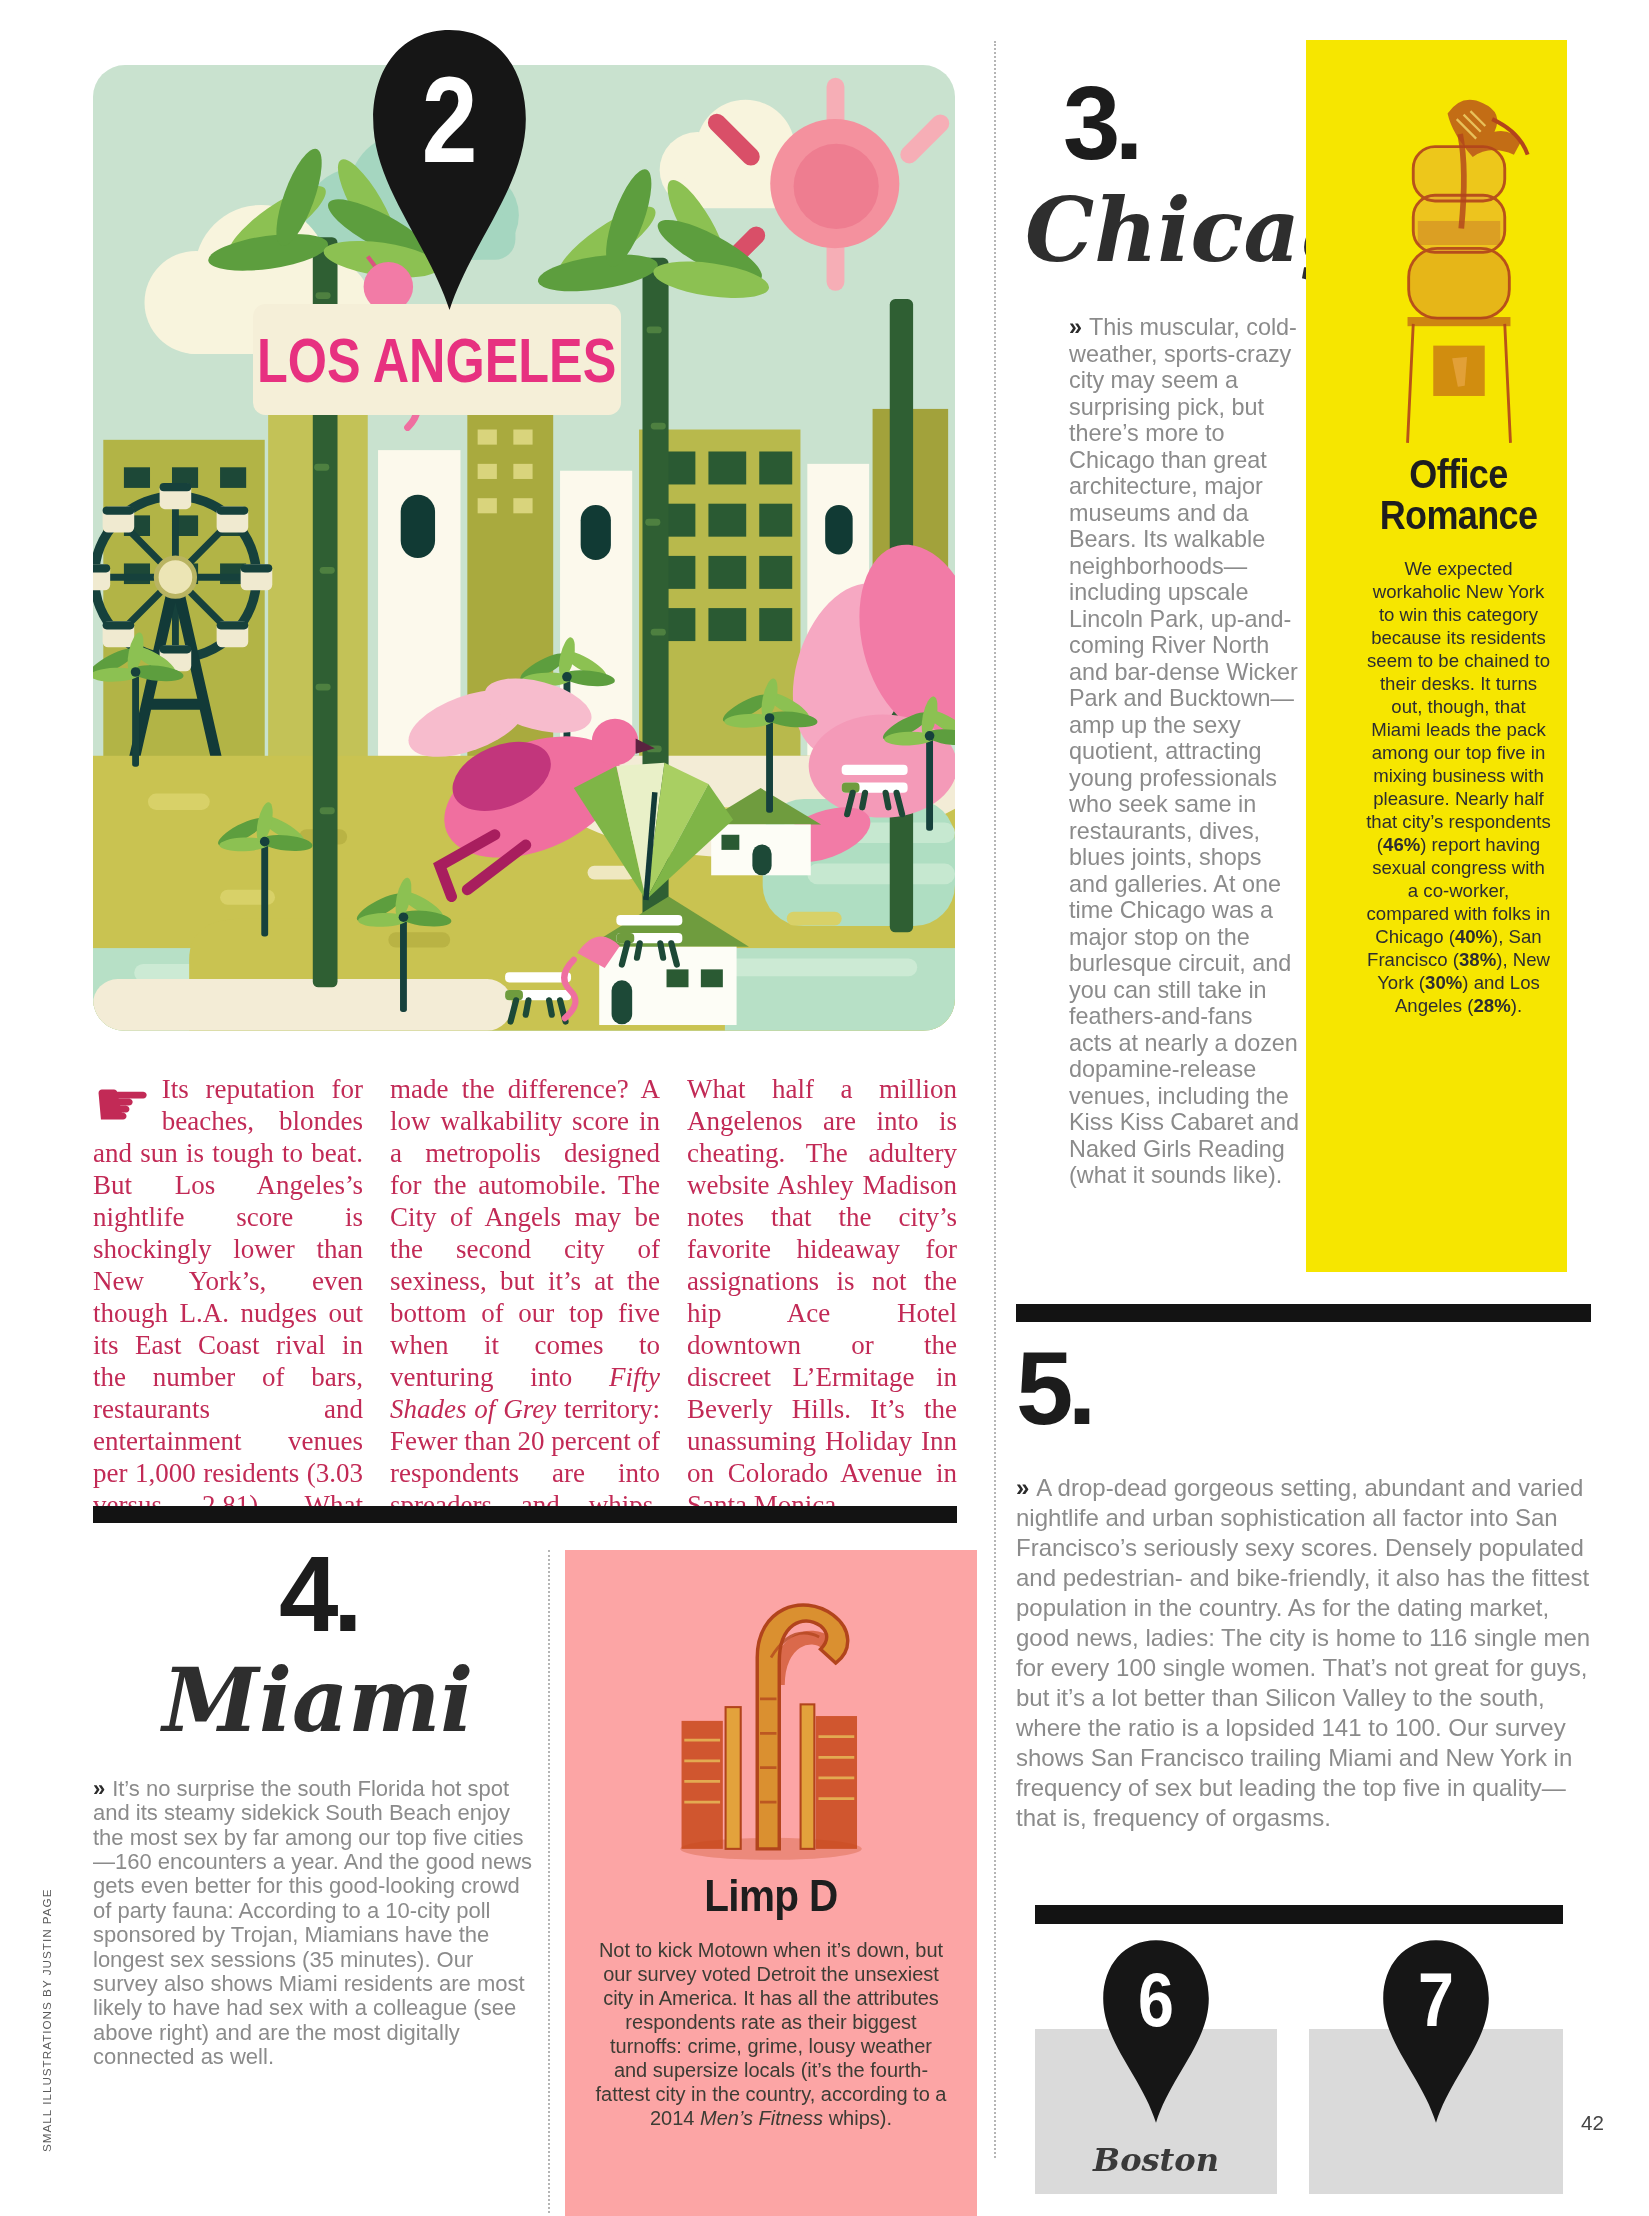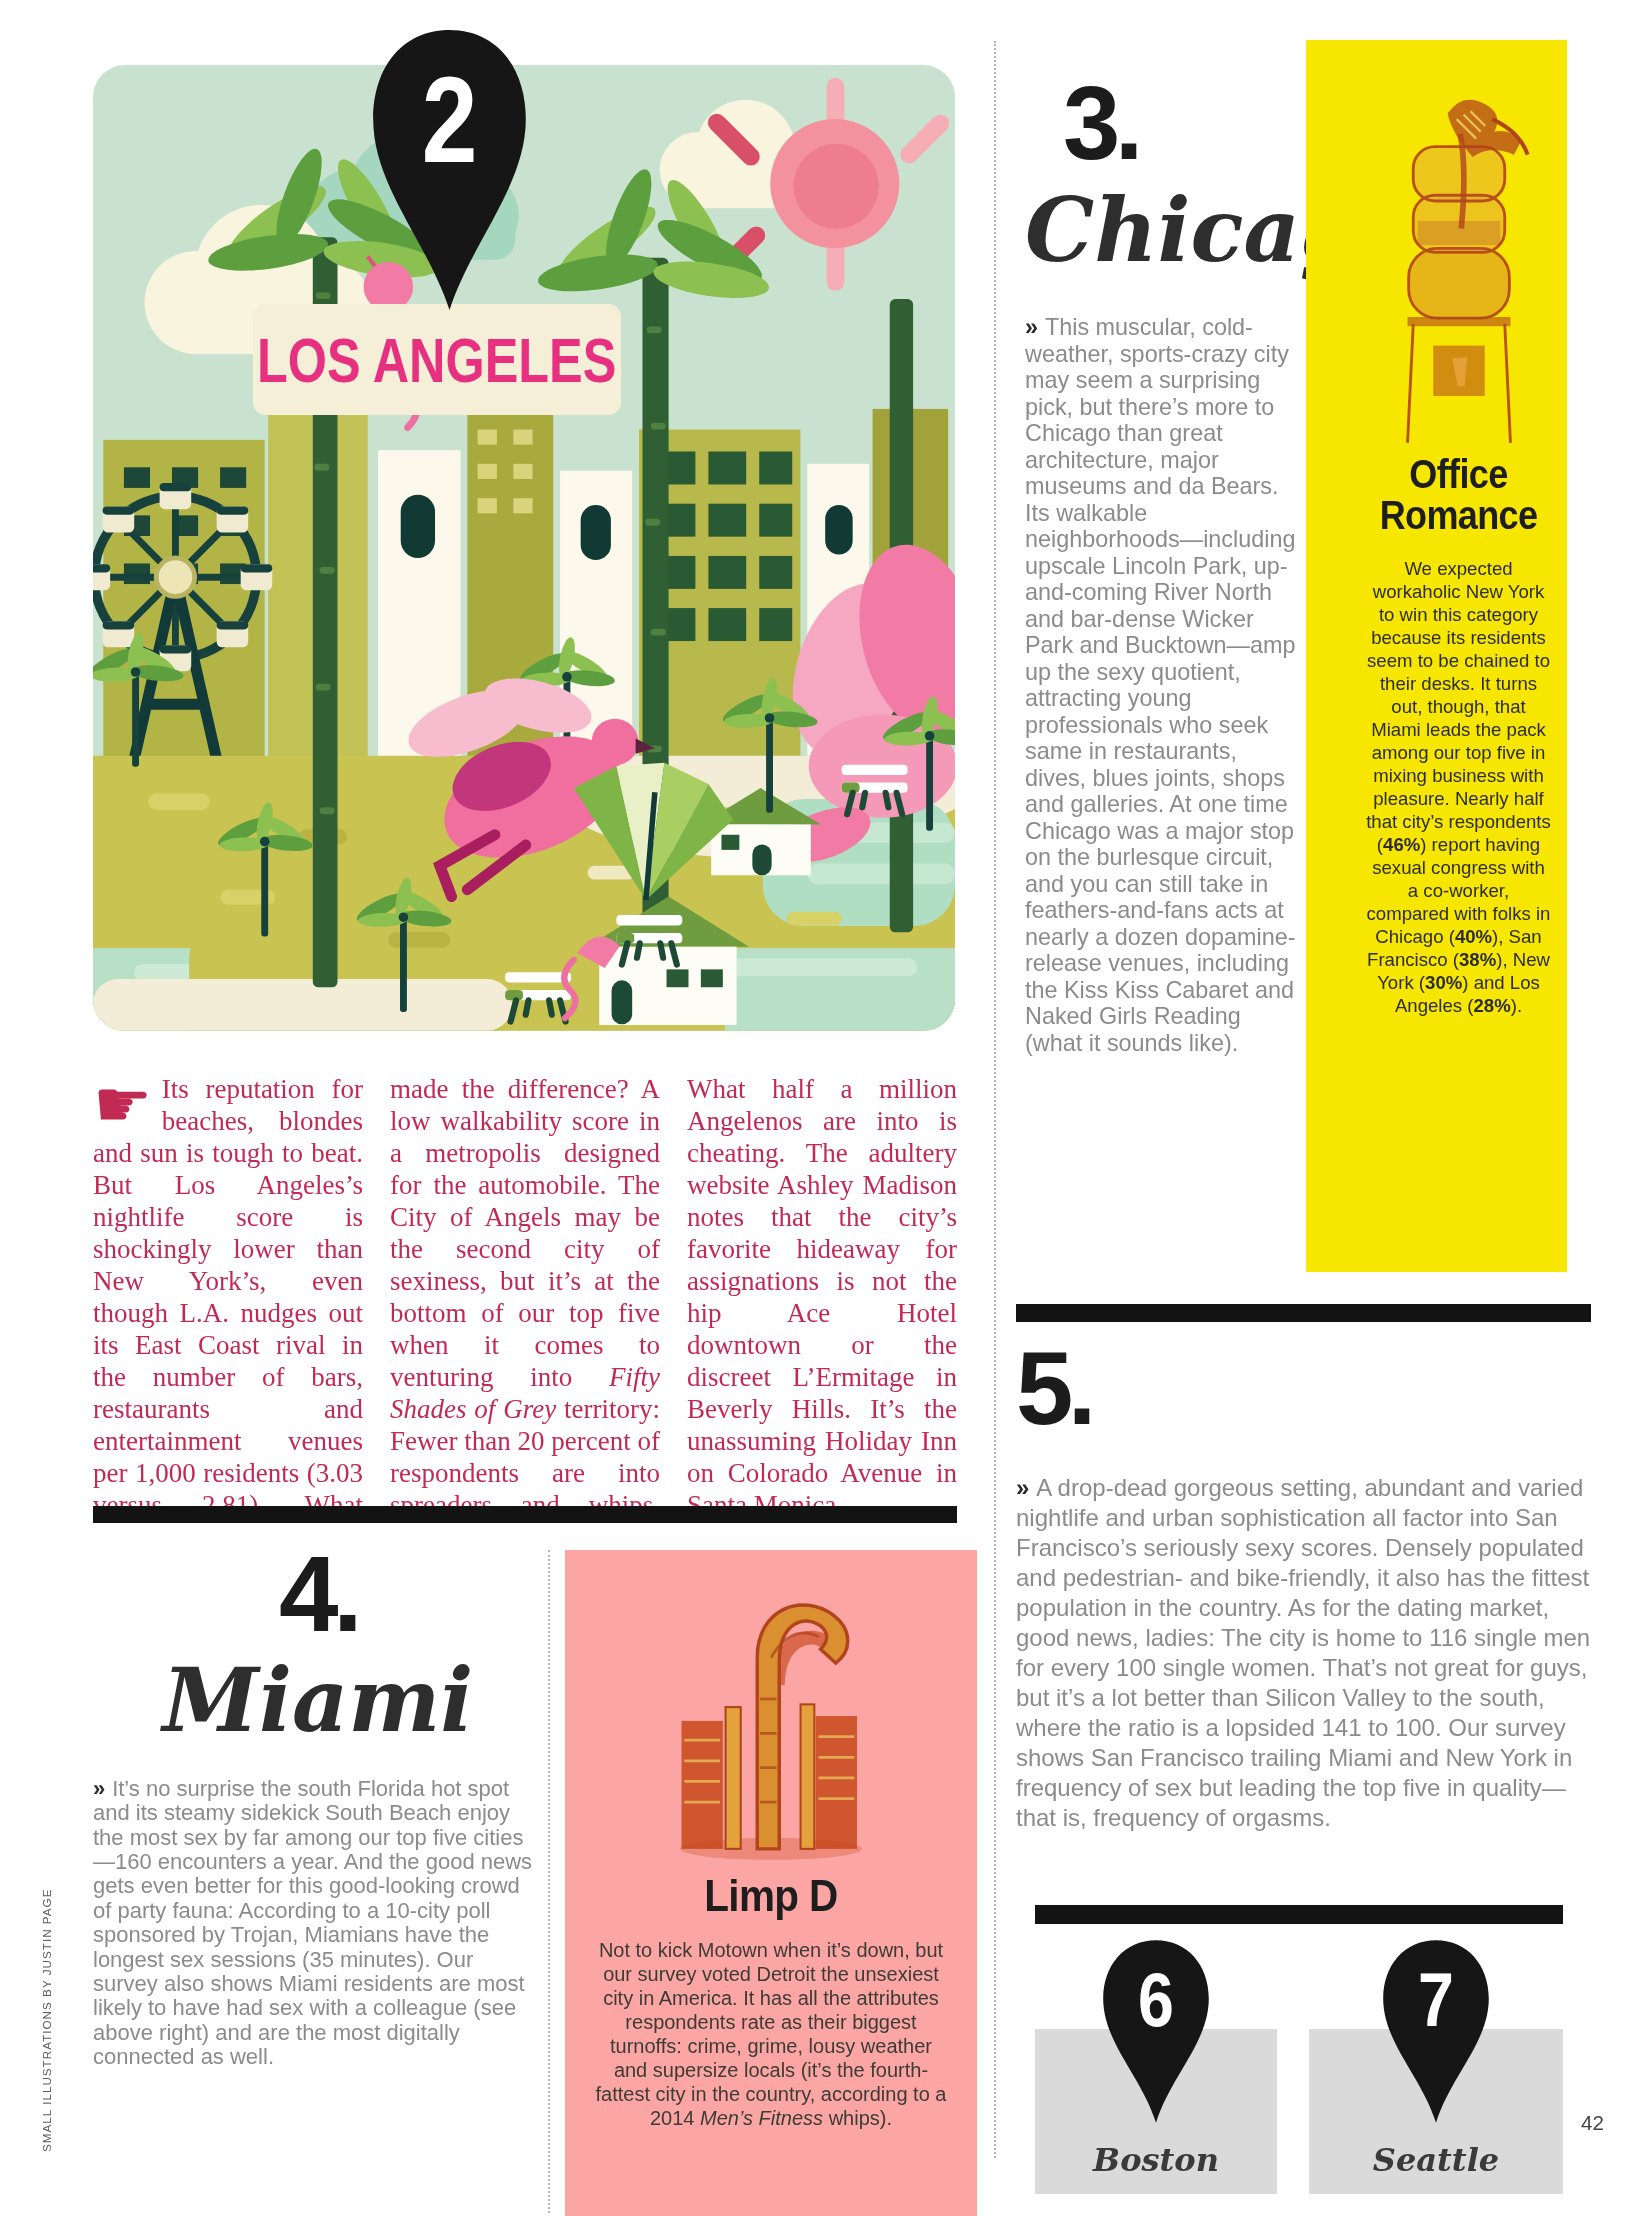--- a/index.html
+++ b/index.html
@@ -48,21 +48,21 @@
   
   .rank{font-weight:bold;color:#1c1c1c;letter-spacing:-5.5px;line-height:1;}
   .script{font-family:"DejaVu Serif",serif;font-style:italic;font-weight:bold;color:#2e2e2e;}
   .graybody{color:#8b8b8b;}
   .marker{color:#2b2b2b;font-weight:bold;margin-right:6.9px;}
 
   
   .chicago{position:absolute;left:1025px;top:72px;width:276px;}
   .chicago .rank{font-size:103px;margin-left:38px;}
   .chicago .name{font-size:87px;line-height:1.2;margin-top:4.1px;}
-  .chicago .body{margin-top:31px;font-size:23.4px;line-height:26.5px;}
+  .chicago .body{margin-top:31px;font-size:23.4px;line-height:26.5px;margin-left:44px;}
 
   
   .office{position:absolute;left:1306px;top:40px;width:217px;height:1232px;background:#f6e600;padding-left:44px;}
   .office .sketch{display:block;margin:38px auto 0;}
   .office .title{text-align:center;font-size:40px;font-weight:bold;color:#1e1e1e;line-height:1.04;
                  letter-spacing:-0.7px;transform:scaleX(0.9);margin-top:9.6px;}
   .office .body{width:188px;margin:20.6px auto 0;text-align:center;font-size:18.6px;line-height:23px;
                 color:#2d2d31;}
 
   
@@ -463,19 +463,18 @@
     </div>
     <div class="name script">Boston</div>
   </div>
   <div class="card card-seattle">
     <div class="pin">
       <svg viewBox="0 0 100 170">
           <path d="M50,2 C79,2 98,25 98,55 C98,95 63,126 50,168 C37,126 2,95 2,55 C2,25 21,2 50,2 Z" fill="#161616"></path>
         </svg>
       <span class="num">7</span>
     </div>
-    <div class="name script">Seattle</div>
   </div>
 
   <div class="pagenum">42</div>
 
 </div>
 
 
 </body></html>

